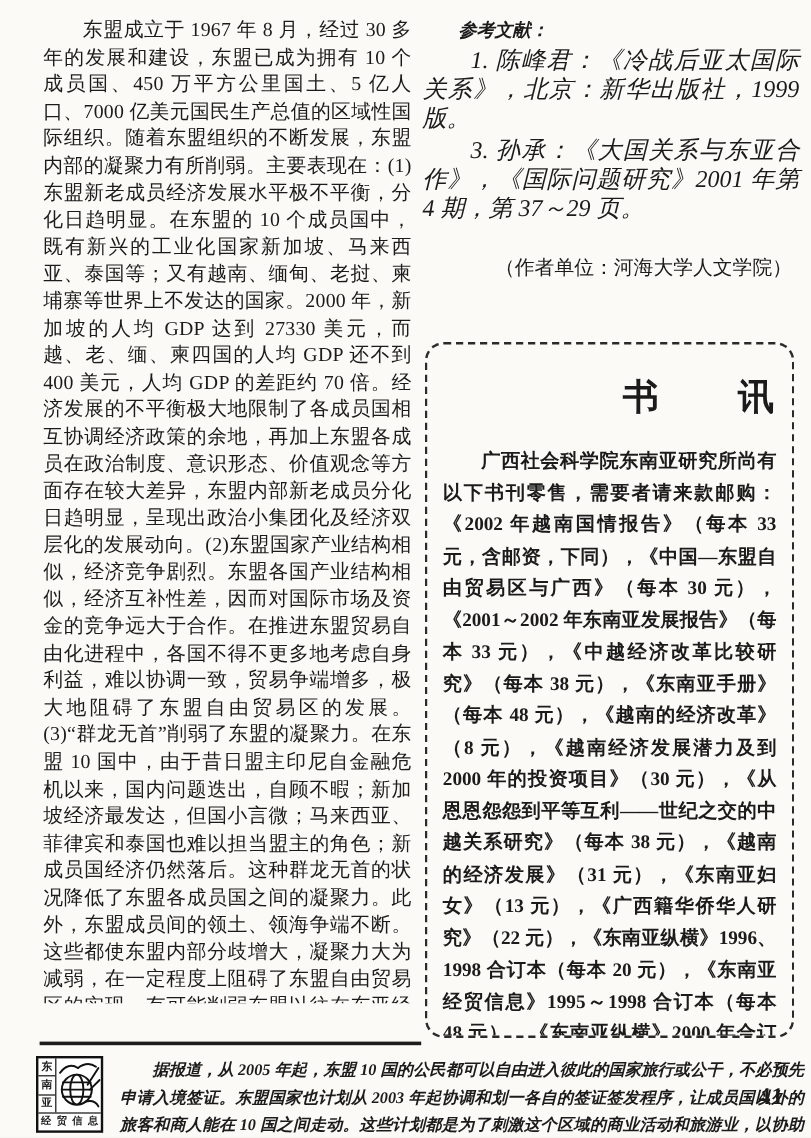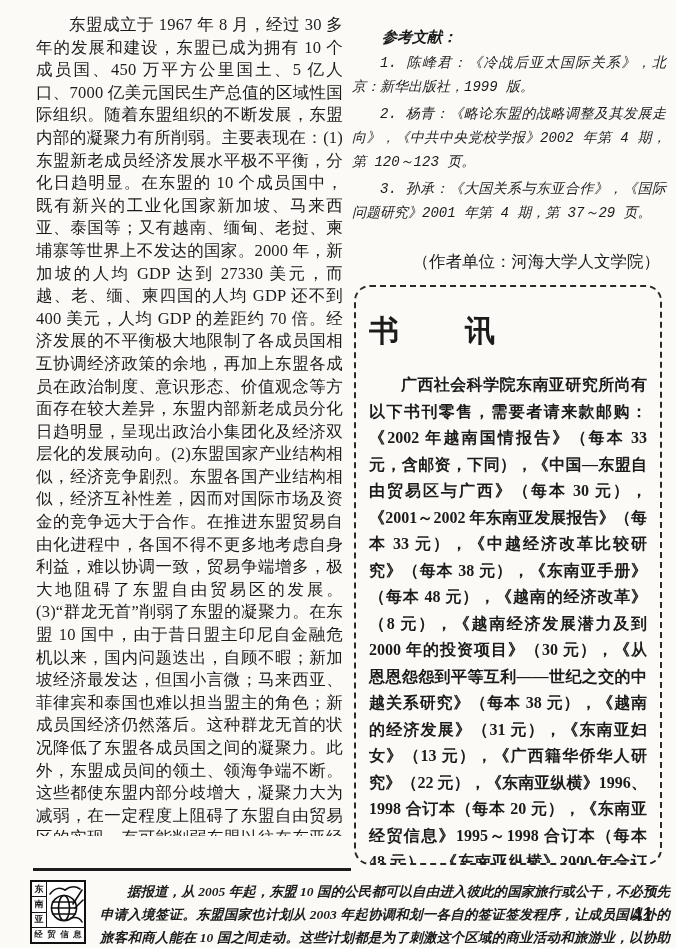--- a/index.html
+++ b/index.html
@@ -18,42 +18,42 @@
     position:absolute;left:36px;top:14px;width:307px;height:822px;
     overflow:hidden;
   }
   .col-left p{
     margin:0;font-size:16.5px;line-height:22.6px;
     text-align:justify;text-indent:2em;
     font-weight:500;letter-spacing:.2px;
   }
   
   .col-right{
-    position:absolute;left:352px;top:28px;width:314px;
+    position:absolute;left:352px;top:16px;width:314px;
   }
   .ref-heading{
     margin:0 0 4px 0;font-size:15px;font-weight:bold;
     text-indent:2em;font-style:italic;
   }
   .ref-item{
-    margin:0 0 3px 0;font-size:14px;line-height:24px;
-    text-align:justify;text-indent:2em;font-style:italic;font-family:Liberation Mono, monospace;
+    margin:0 0 3px 0;font-size:20px;line-height:24px;
+    text-align:justify;text-indent:2em;font-style:italic;
   }
   .author-line{
     margin:26px 6px 0 0;font-size:16.5px;text-align:right;
   }
   
   .book-box{
     position:absolute;left:354px;top:285px;width:308px;height:580px;
     border:2.5px dashed #2a2a2a;border-radius:16px;
     box-sizing:border-box;padding:10px 13px 8px 13px;
     background:#fbfaf7;overflow:hidden;
   }
   .book-title{
-    margin:14px 0 20px 0;text-align:left;
+    margin:14px 0 20px 0;text-align:right;
     font-size:30px;font-weight:bold;letter-spacing:2px;
   }
   .book-body{
     margin:0;font-size:16px;line-height:26.5px;
     text-align:justify;text-indent:2em;font-weight:600;
   }
   
   .foot-rule{
     position:absolute;left:33px;top:868px;width:318px;height:3px;
     background:#1c1c1c;
@@ -100,21 +100,20 @@
 
 <div class="page">
 
   <div class="col-left">
     <p>东盟成立于 1967 年 8 月，经过 30 多年的发展和建设，东盟已成为拥有 10 个成员国、450 万平方公里国土、5 亿人口、7000 亿美元国民生产总值的区域性国际组织。随着东盟组织的不断发展，东盟内部的凝聚力有所削弱。主要表现在：(1)东盟新老成员经济发展水平极不平衡，分化日趋明显。在东盟的 10 个成员国中，既有新兴的工业化国家新加坡、马来西亚、泰国等；又有越南、缅甸、老挝、柬埔寨等世界上不发达的国家。2000 年，新加坡的人均 GDP 达到 27330 美元，而越、老、缅、柬四国的人均 GDP 还不到 400 美元，人均 GDP 的差距约 70 倍。经济发展的不平衡极大地限制了各成员国相互协调经济政策的余地，再加上东盟各成员在政治制度、意识形态、价值观念等方面存在较大差异，东盟内部新老成员分化日趋明显，呈现出政治小集团化及经济双层化的发展动向。(2)东盟国家产业结构相似，经济竞争剧烈。东盟各国产业结构相似，经济互补性差，因而对国际市场及资金的竞争远大于合作。在推进东盟贸易自由化进程中，各国不得不更多地考虑自身利益，难以协调一致，贸易争端增多，极大地阻碍了东盟自由贸易区的发展。(3)“群龙无首”削弱了东盟的凝聚力。在东盟 10 国中，由于昔日盟主印尼自金融危机以来，国内问题迭出，自顾不暇；新加坡经济最发达，但国小言微；马来西亚、菲律宾和泰国也难以担当盟主的角色；新成员国经济仍然落后。这种群龙无首的状况降低了东盟各成员国之间的凝聚力。此外，东盟成员间的领土、领海争端不断。这些都使东盟内部分歧增大，凝聚力大为减弱，在一定程度上阻碍了东盟自由贸易区的实现，有可能削弱东盟以往在东亚经济合作中的主导作用。中国与东盟各国都是发展中国家，有着广泛的共同利益。中国支持 10 + 3 以现有模式开展各种合作，支持东盟在地区合作中继续发挥重要作用。中国在历次 10 + 3 领导人会议上提出许多建设性的倡议，有力地推动了东亚区域合作的发展。</p>
   </div>
 
   <div class="col-right">
     <p class="ref-heading">参考文献：</p>
     <p class="ref-item">1. 陈峰君：《冷战后亚太国际关系》，北京：新华出版社，1999 版。</p>
-    <p class="ref-item">2. 杨青：《略论东盟的战略调整及其发展走向》，《中共中央党校学报》2002 年第 4 期，第 120～123 页。</p>
     <p class="ref-item">3. 孙承：《大国关系与东亚合作》，《国际问题研究》2001 年第 4 期，第 37～29 页。</p>
     <p class="author-line">（作者单位：河海大学人文学院）</p>
   </div>
 
   <div class="book-box">
     <h2 class="book-title">书　　讯</h2>
     <p class="book-body">广西社会科学院东南亚研究所尚有以下书刊零售，需要者请来款邮购：《2002 年越南国情报告》（每本 33 元，含邮资，下同），《中国—东盟自由贸易区与广西》（每本 30 元），《2001～2002 年东南亚发展报告》（每本 33 元），《中越经济改革比较研究》（每本 38 元），《东南亚手册》（每本 48 元），《越南的经济改革》（8 元），《越南经济发展潜力及到 2000 年的投资项目》（30 元），《从恩恩怨怨到平等互利——世纪之交的中越关系研究》（每本 38 元），《越南的经济发展》（31 元），《东南亚妇女》（13 元），《广西籍华侨华人研究》（22 元），《东南亚纵横》1996、1998 合订本（每本 20 元），《东南亚经贸信息》1995～1998 合订本（每本 48 元），《东南亚纵横》2000 年合订本（每本 48 元），《东南亚纵横》2002 年合订本（每本 63 元），《东南亚纵横》2000 年学术增刊（每本 12 元）。</p>
 
   </div>
 

